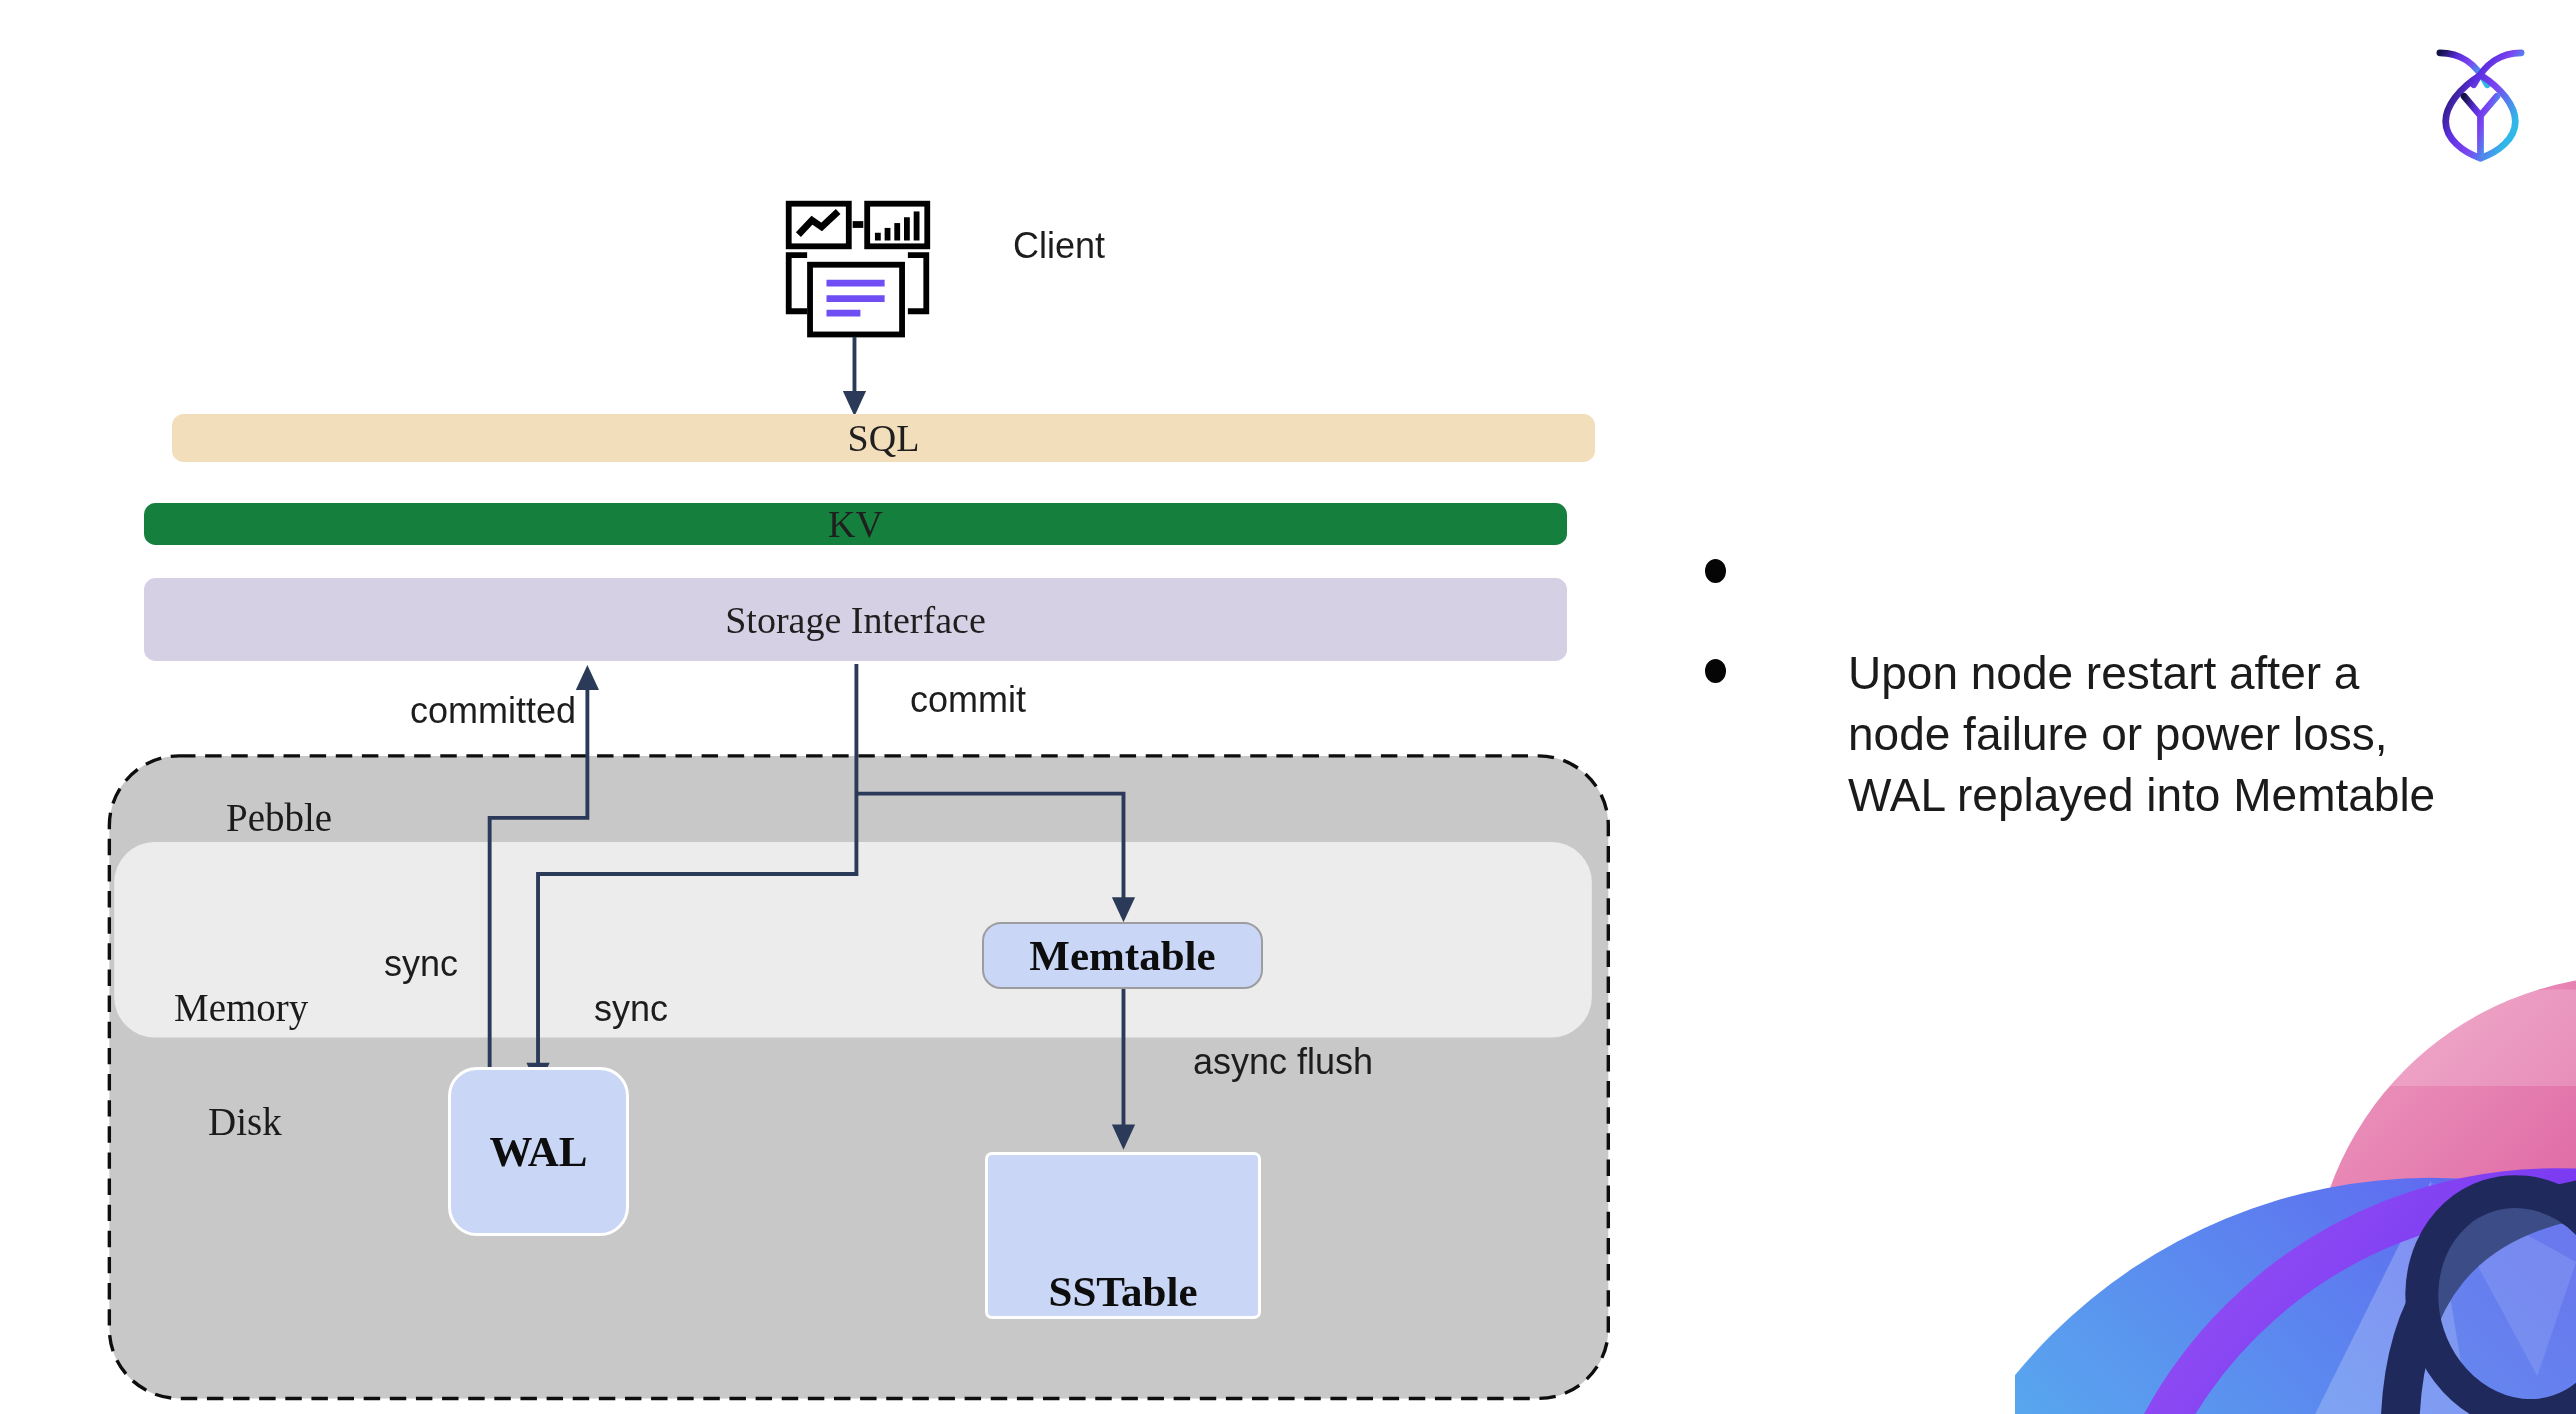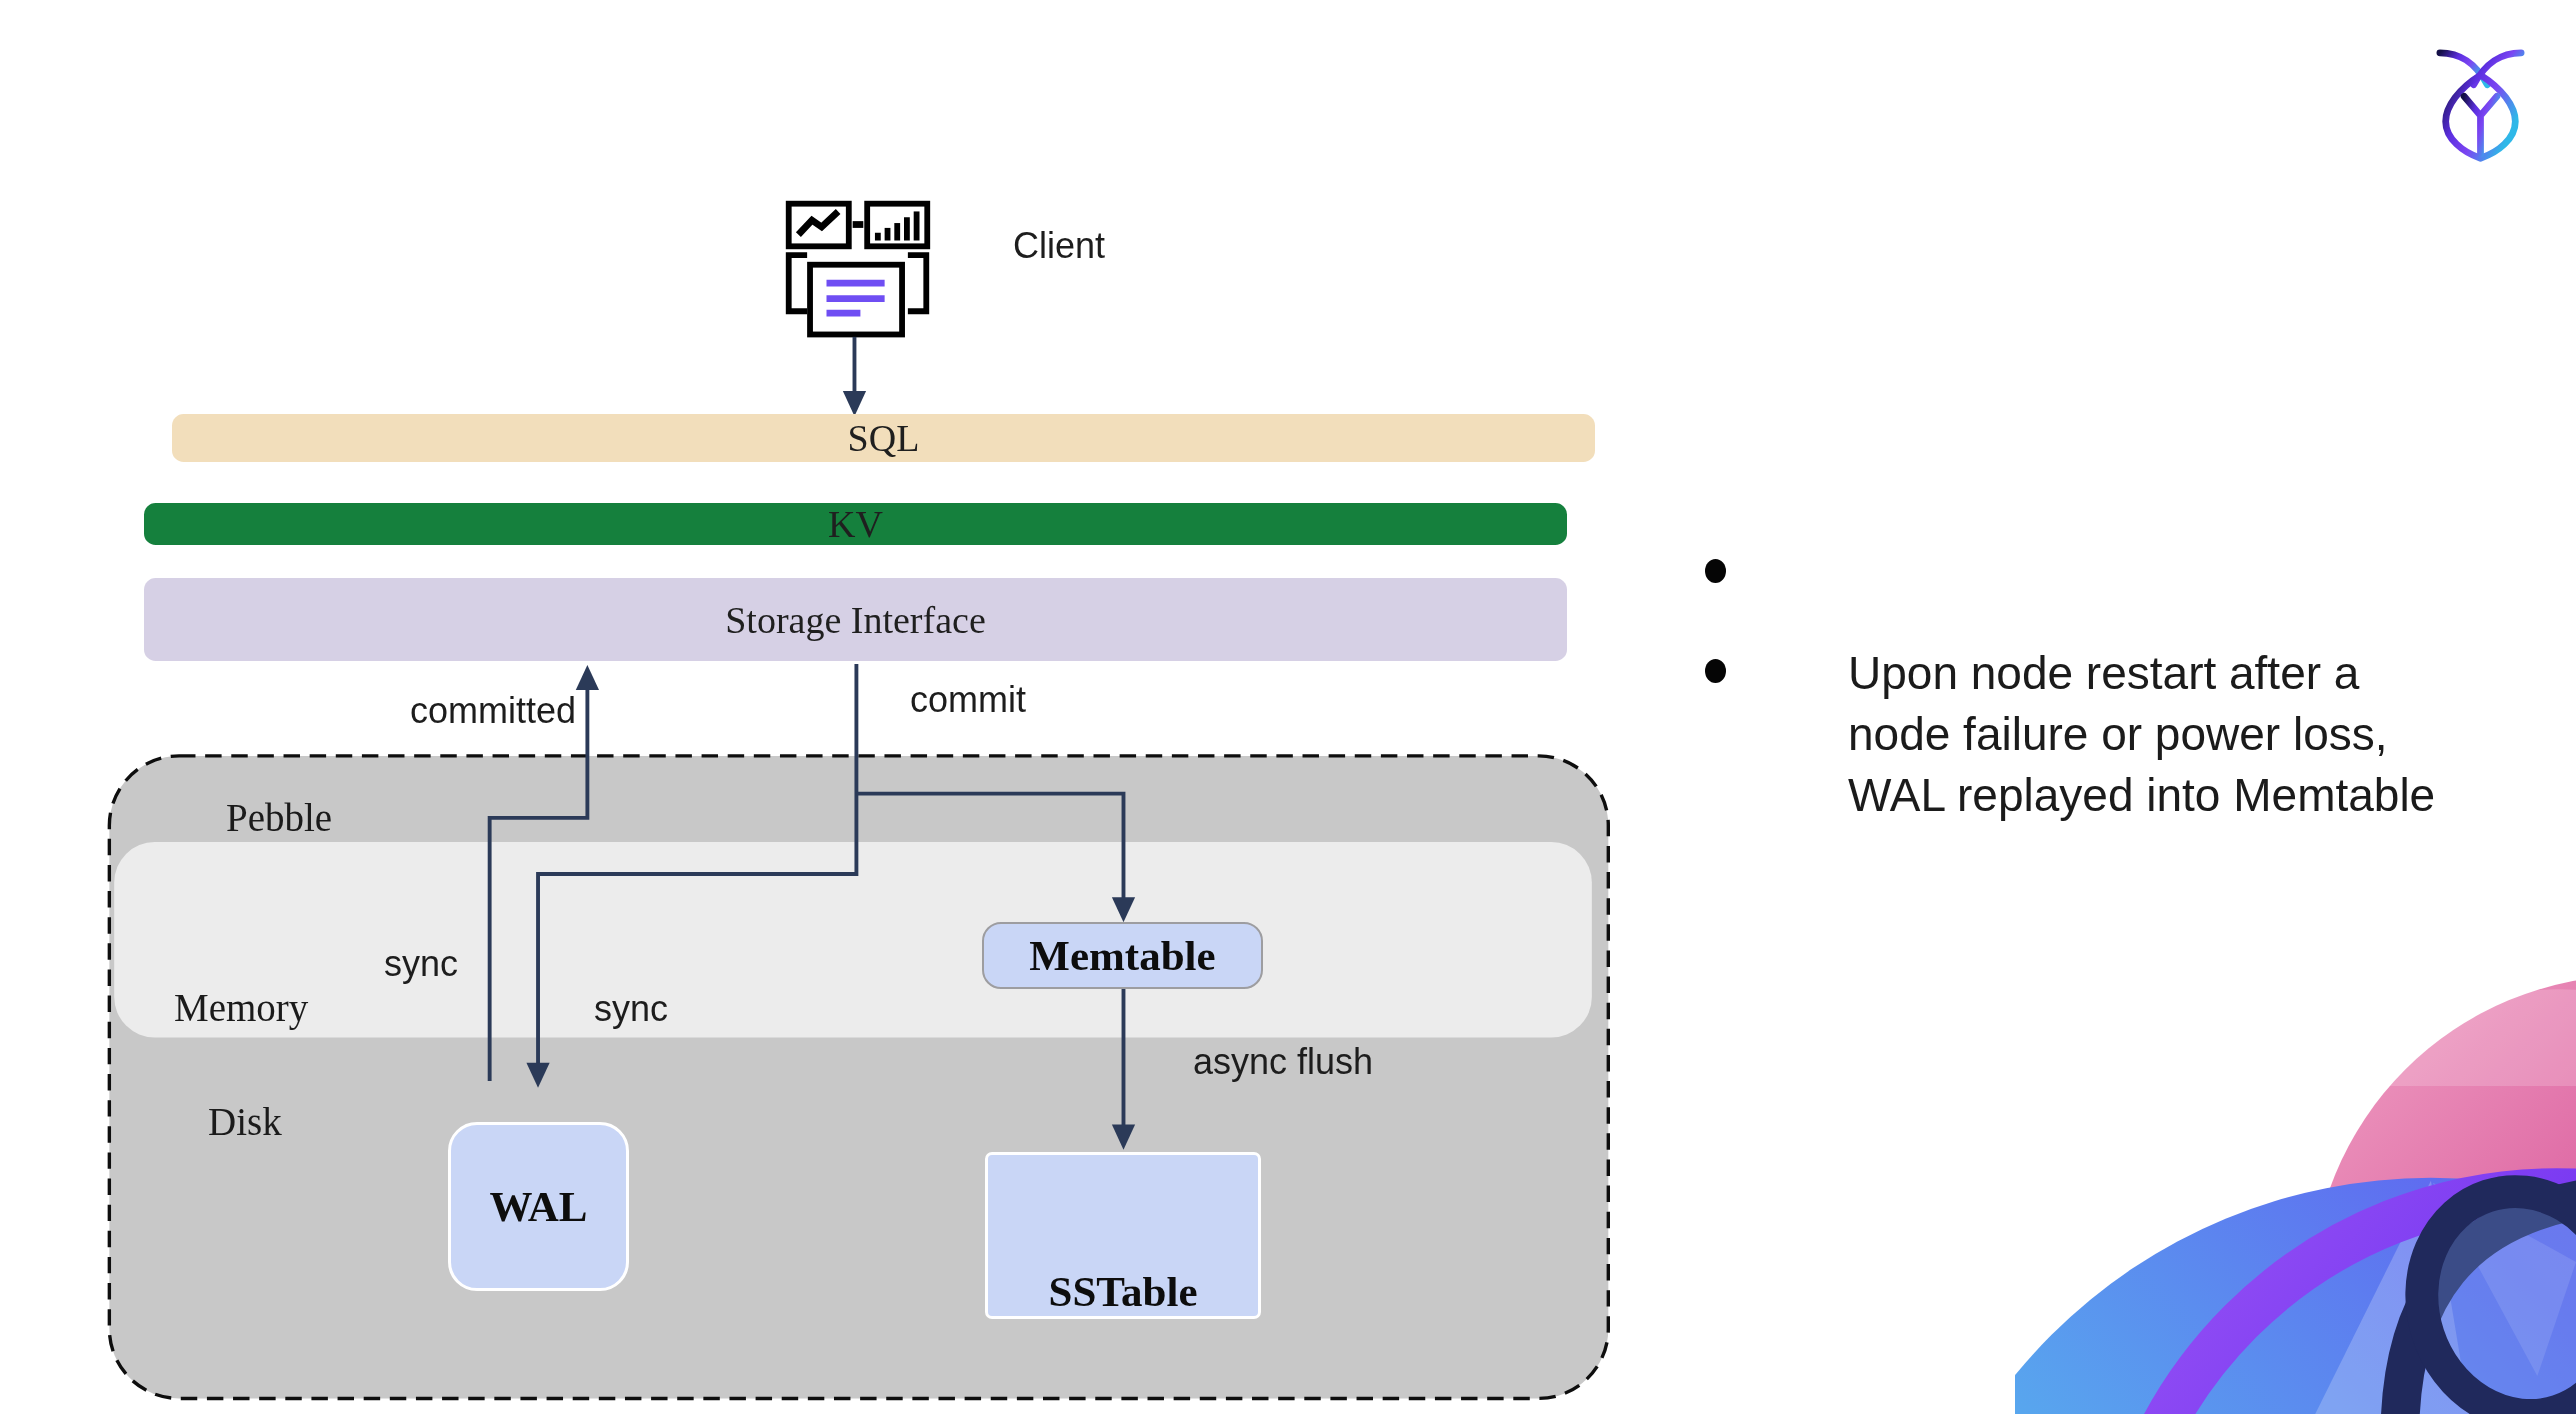--- a/index.html
+++ b/index.html
@@ -36,21 +36,21 @@
     font-size:36px; color:#1d1d1d; line-height:1.1;
   }
 
   
   .node {
     position:absolute; background:#c9d6f6;
     display:flex; align-items:center; justify-content:center;
     font-family:"Liberation Serif", serif; font-weight:bold;
     font-size:43px; color:#0d0d0d;
   }
-  .node-wal      { left:448px; top:1122px; width:181px; height:169px; border:3.9px solid #ffffff; border-radius:29px; }
+  .node-wal      { left:448px; top:1067px; width:181px; height:169px; border:3.9px solid #ffffff; border-radius:29px; }
   .node-memtable { left:982px; top:922px; width:281px; height:67px;  border:2.9px solid #9d9da0; border-radius:19px; }
   .node-sstable  { left:985px; top:1152px; width:276px; height:167px; border:3.9px solid #ffffff; border-radius:7px;align-items:flex-end; }
 
   
   .bullets { position:absolute; left:1705px; top:542px; width:871px; }
   .bullet-row { position:absolute; left:0; display:flex; }
   .bullet-row-1 { top:1.9px; }
   .bullet-row-2 { top:101px;gap:32px; }
   .bullet-dot {
     flex:0 0 auto; width:21px; height:24px; border-radius:50%;

